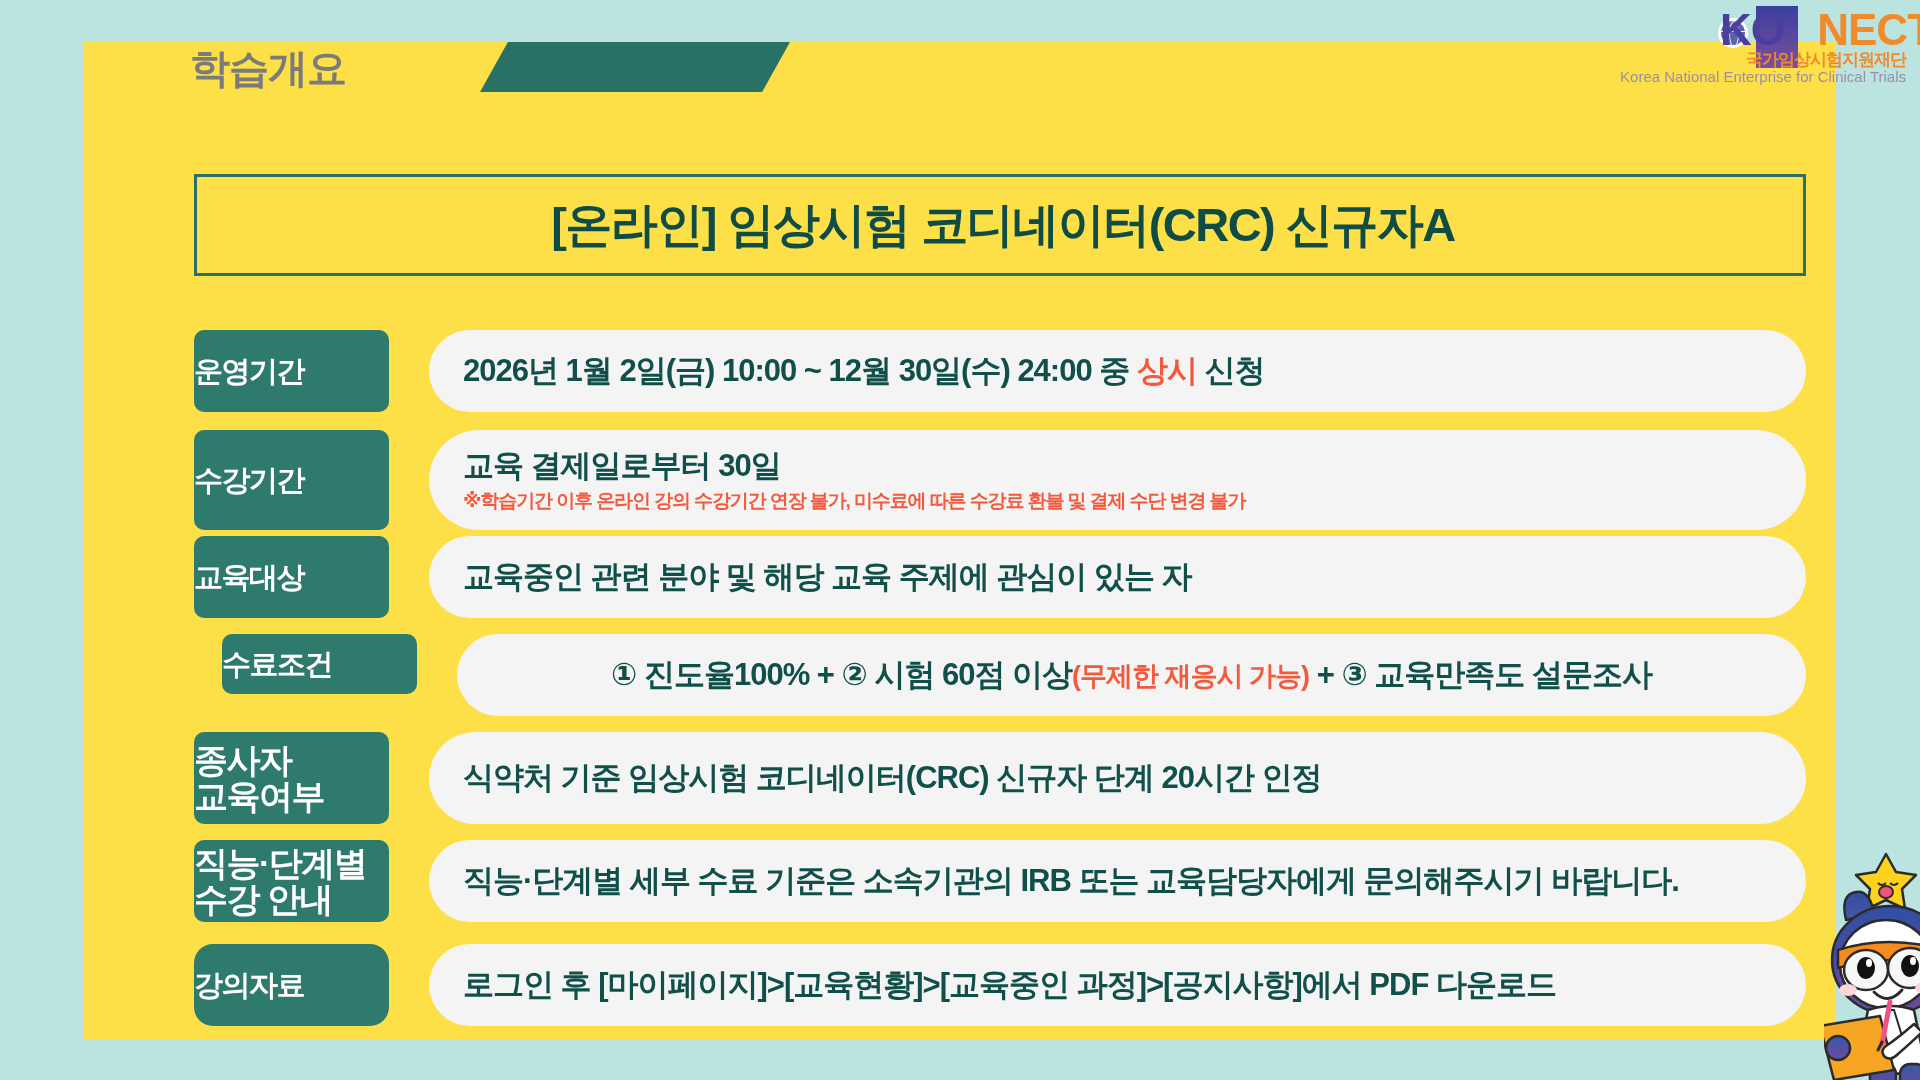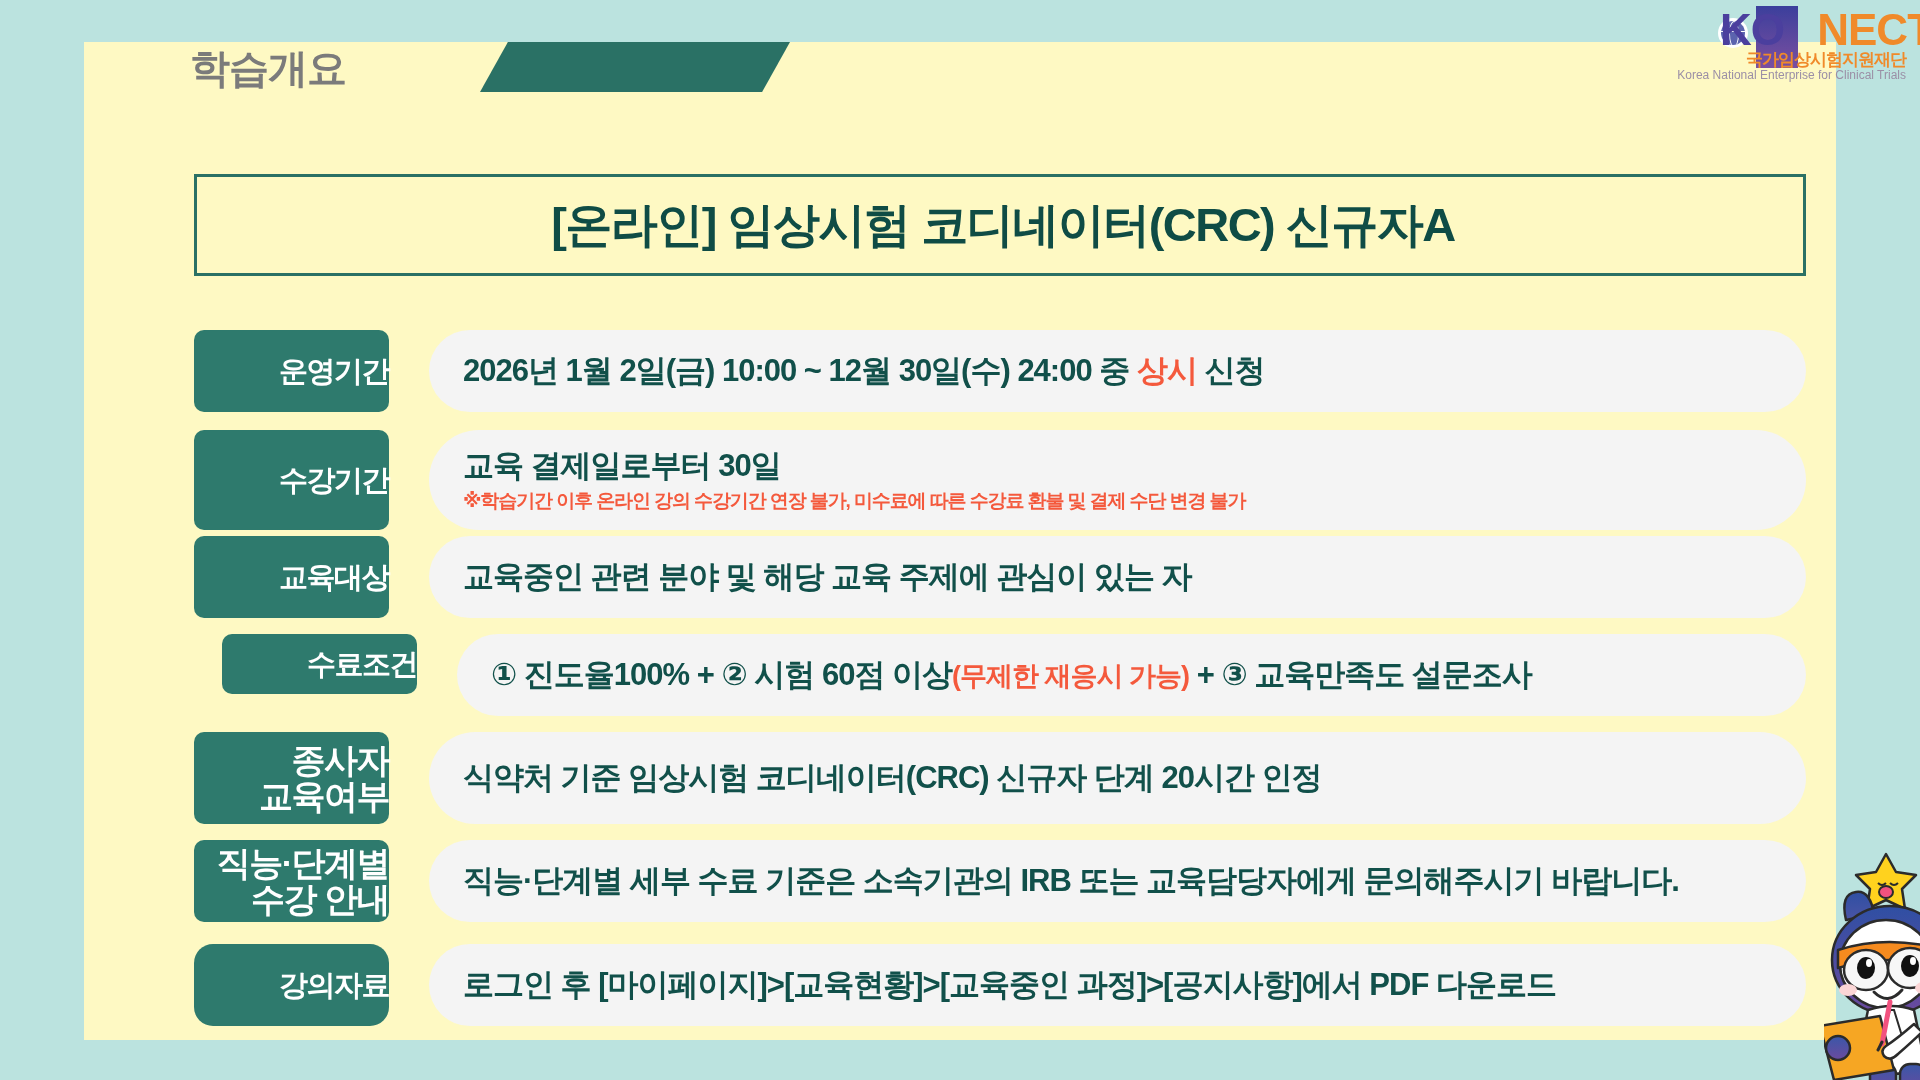--- a/index.html
+++ b/index.html
@@ -15,21 +15,21 @@
     position: relative;
   }
 
   
   #card {
     position: absolute;
     left: 84px;
     top: 42px;
     width: 1752px;
     height: 998px;
-    background: #fef9c3;
+    background: #fde047;
   }
 
   
   #header-band {
     position: absolute;
     left: 0px;
     top: 0px;
     width: 1752px;
     height: 52px;
   }
@@ -122,21 +122,21 @@
     font-size: 17px;
     font-weight: bold;
     color: #f08a2a;
     letter-spacing: -1px;
     white-space: nowrap;
   }
   #logo-en {
     position: absolute;
     right: 2px;
     top: 62px;
-    font-size: 12px;
+    font-size: 15px;
     color: #9b8fa6;
     letter-spacing: 0px;
     white-space: nowrap;
   }
 
   
   #title-box {
     position: absolute;
     left: 110px;
     top: 132px;
@@ -168,21 +168,21 @@
   .row-label {
     width: 195px;
     background: #2e7a6d;
     border-radius: 10px;
     color: #ffffff;
     font-weight: bold;
     font-size: 29px;
     letter-spacing: -1.5px;
     display: flex;
     flex-direction: column;
-    align-items: flex-end;
+    align-items: flex-start;
     justify-content: center;
     text-align: center;
     box-sizing: border-box;
     flex: none;
   }
   .row-label .lbl-line { line-height: 36px; white-space: nowrap; }
   .row-label.small { font-size: 34px; }
 
   .row-content {
     margin-left: 40px;
@@ -261,21 +261,21 @@
           <div class="lbl-line">교육대상</div>
         </div>
         <div class="row-content" style="min-height: 82px;">
           <div class="content-main"><span>교육중인 관련 분야 및 해당 교육 주제에 관심이 있는 자</span></div>
         </div>
       </div>
       <div class="row" style="top: 592px;">
         <div class="row-label" style="height: 60px; margin-left: 28px;">
           <div class="lbl-line">수료조건</div>
         </div>
-        <div class="row-content" style="min-height: 82px;">
+        <div class="row-content" style="min-height: 82px; text-align: center;">
           <div class="content-main"><span>① 진도율100% + ② 시험 60점 이상</span><span class="hl-red-sm">(무제한 재응시 가능)</span><span> + ③ 교육만족도 설문조사</span></div>
         </div>
       </div>
       <div class="row" style="top: 690px;">
         <div class="row-label small" style="height: 92px;">
           <div class="lbl-line">종사자</div>
           <div class="lbl-line">교육여부</div>
         </div>
         <div class="row-content" style="min-height: 92px;">
           <div class="content-main"><span>식약처 기준 임상시험 코디네이터(CRC) 신규자 단계 20시간 인정</span></div>

